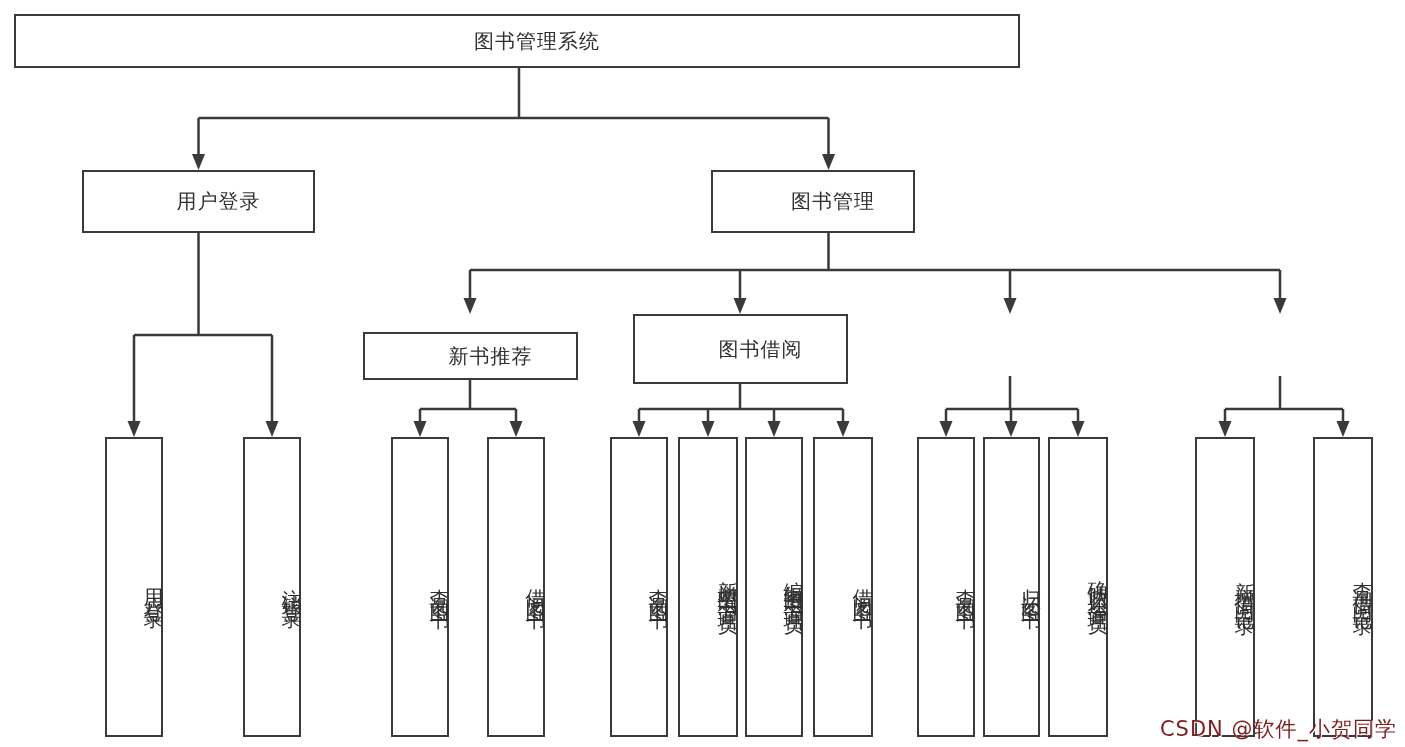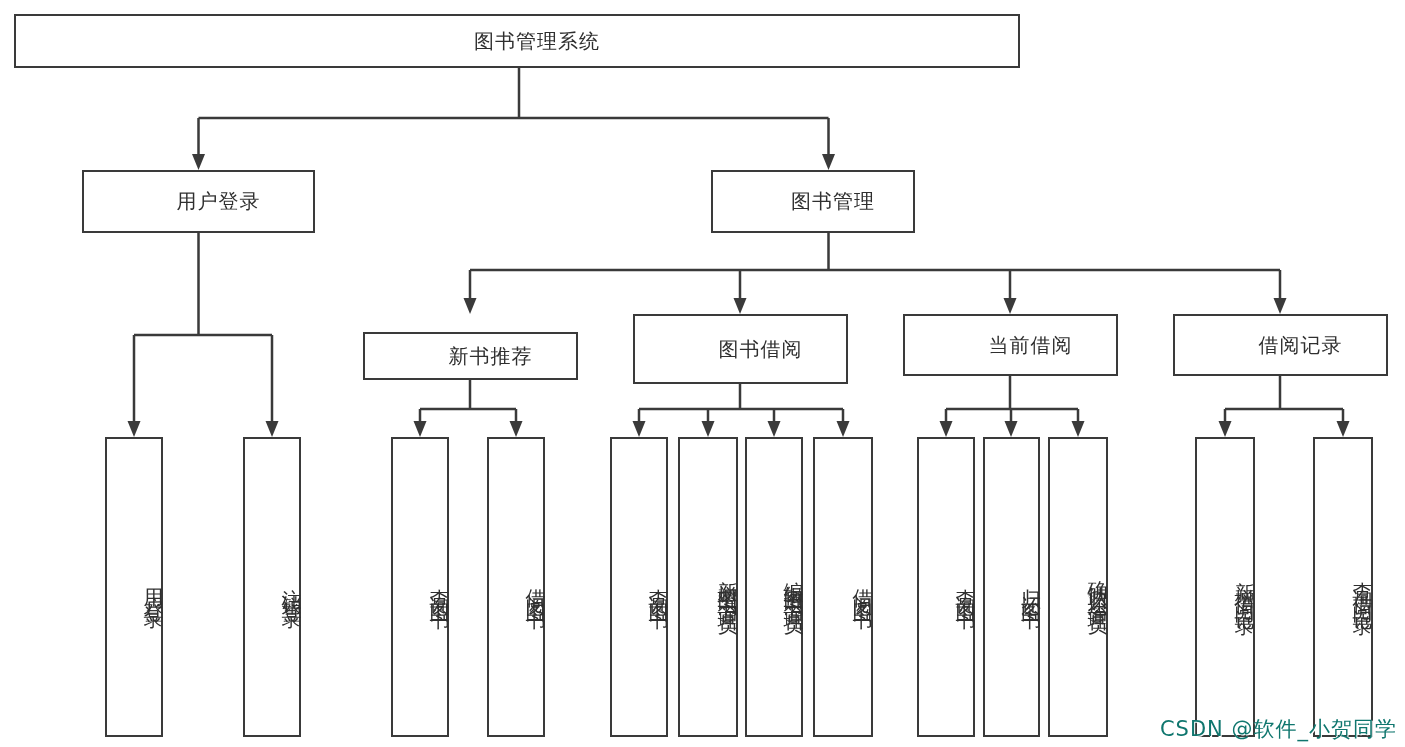--- a/index.html
+++ b/index.html
@@ -34,21 +34,21 @@
     letter-spacing: 7px;
     line-height: 1;
     white-space: nowrap;
   }
   .vlabel.long { letter-spacing: 5px; }
   #watermark {
     position: absolute;
     right: 8px;
     bottom: 4px;
     font-size: 21px;
-    color: #0f766e;
+    color: #7f1d1d;
     text-shadow: 1px 1px 0 #ffffff;
     letter-spacing: 1px;
     white-space: nowrap;
   }
 </style>
 </head>
 <body>
 
 <div id="canvas">
 
@@ -107,26 +107,20 @@
   <div class="box" style="left:711px; top:170px; width:204px; height:63px;">
     <span class="hlabel">图书管理</span>
   </div>
 
   <div class="box" style="left:363px; top:332px; width:215px; height:48px;">
     <span class="hlabel">新书推荐</span>
   </div>
   <div class="box" style="left:633px; top:314px; width:215px; height:70px;">
     <span class="hlabel">图书借阅</span>
   </div>
-  <div class="box" style="left:903px; top:314px; width:215px; height:62px;">
-    <span class="hlabel">当前借阅</span>
-  </div>
-  <div class="box" style="left:1173px; top:314px; width:215px; height:62px;">
-    <span class="hlabel">借阅记录</span>
-  </div>
 
   <div class="box" style="left:105px; top:437px; width:58px; height:300px;">
     <span class="vlabel">用户登录</span>
   </div>
   <div class="box" style="left:243px; top:437px; width:58px; height:300px;">
     <span class="vlabel">注销登录</span>
   </div>
 
   <div class="box" style="left:391px; top:437px; width:58px; height:300px;">
     <span class="vlabel">查询图书</span>

